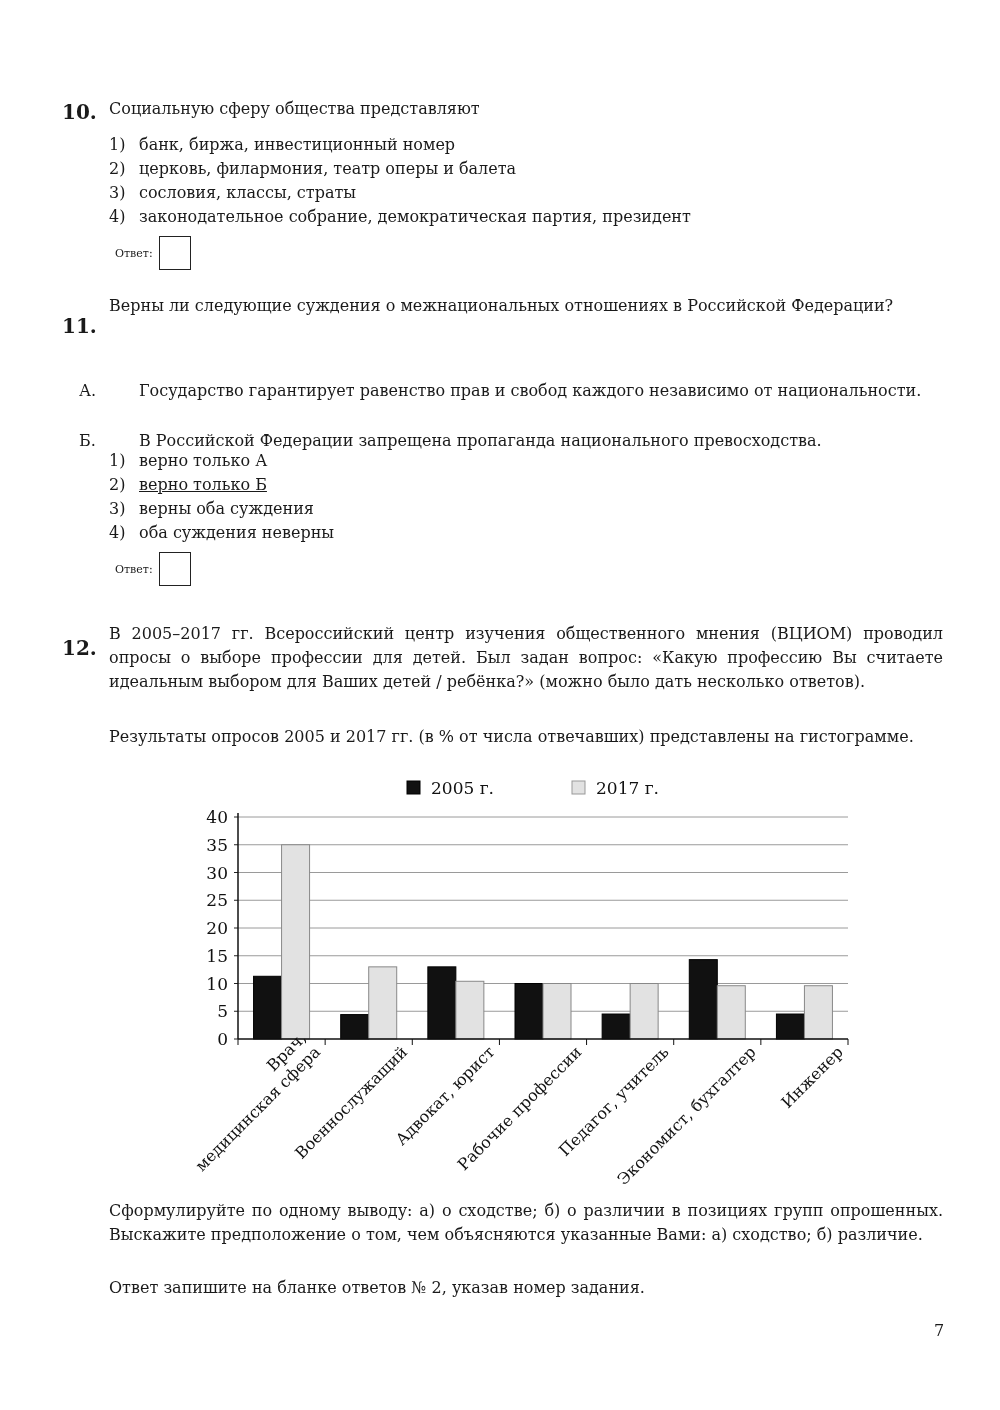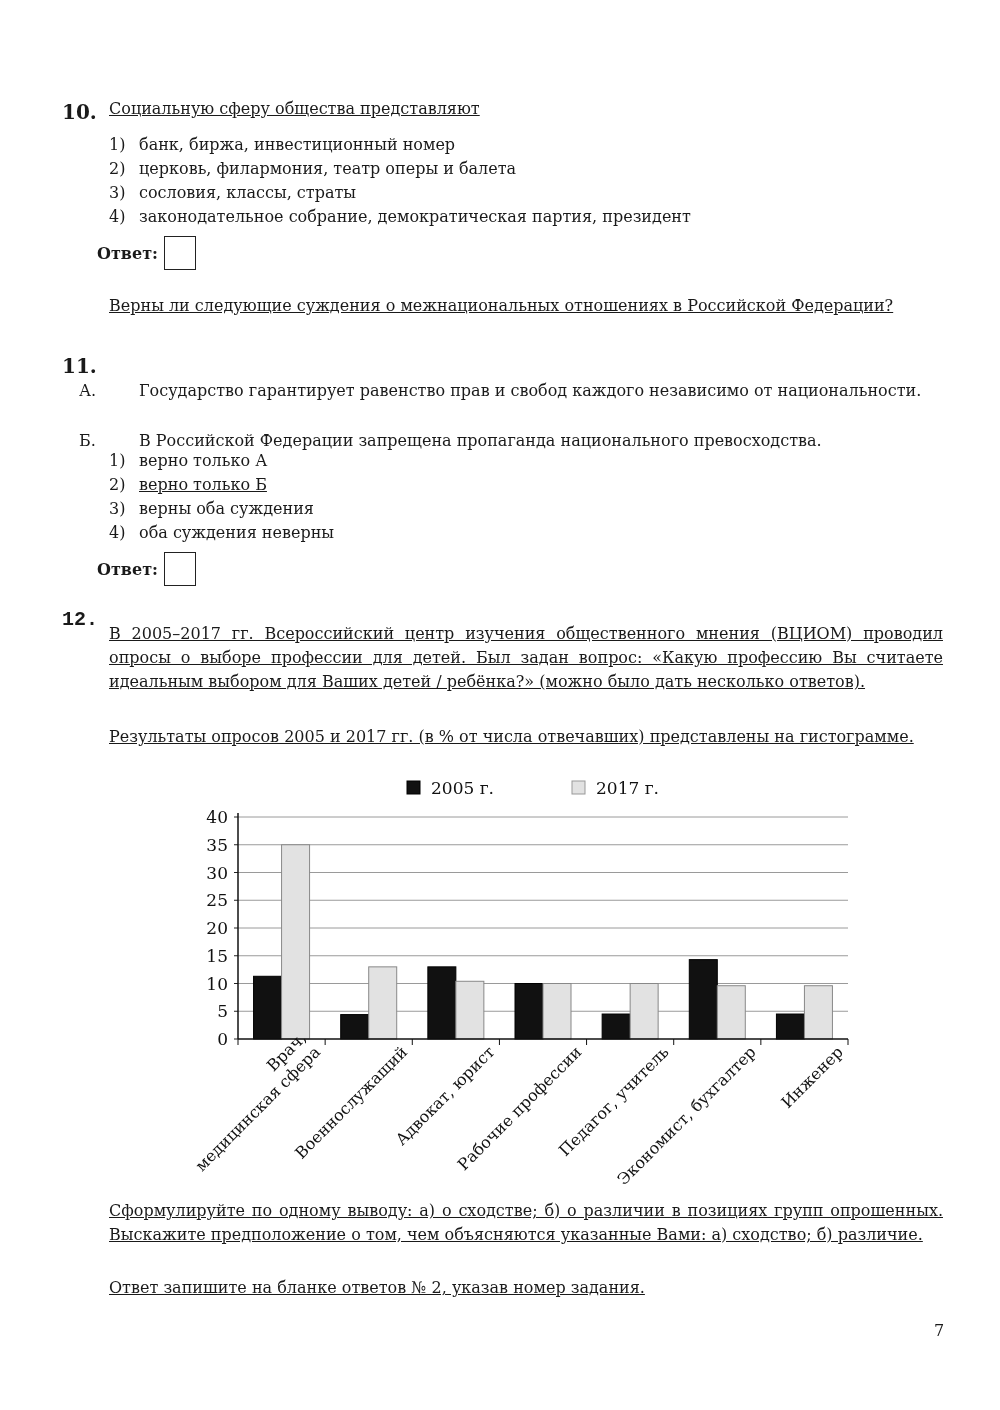--- a/index.html
+++ b/index.html
@@ -1,23 +1,23 @@
 <!DOCTYPE html>
 <html><head>
 <meta charset="utf-8">
 <style>
   html, body { margin:0; padding:0; background:#ffffff; }
   body { width:1000px; height:1410px; position:relative; overflow:hidden;
          font-family:"DejaVu Serif","Liberation Serif",serif; color:#1a1a1a; }
   .abs { position:absolute; }
   .qnum { position:absolute; left:62px; font-weight:bold; font-size:20px; }
-  .para { position:absolute; left:109px; width:834px; text-align:justify; font-size:16px; line-height:24px;text-decoration:underline; }
+  .para { position:absolute; left:109px; width:834px; text-align:justify; font-size:16px; line-height:24px; }
   .opt { position:absolute; left:109px; font-size:16px; line-height:24px; white-space:nowrap; }
   .opt .n { display:inline-block; width:30px; }
-  .answer { position:absolute; left:97px; font-size:16px; display:flex; align-items:center;font-weight:bold; }
+  .answer { position:absolute; left:115px; font-size:11px; display:flex; align-items:center; }
   .answer .box { width:32px; height:34px; border:1.5px solid #222; margin-left:6px; box-sizing:border-box; background:#fff; }
   .indent { position:absolute; left:109px; width:834px; font-size:16px; line-height:24px; text-align:justify;margin-top:11px; }
   .indent .lbl { display:inline-block; width:30px; }
   .hang { padding-left:30px; text-indent:-30px; }
   .page-num { position:absolute; left:934px; top:1321px; font-size:16px; }
   svg text { font-family:"DejaVu Serif","Liberation Serif",serif; }
 </style>
 </head>
 <body>
 
@@ -25,34 +25,34 @@
 <div class="para" style="top:97px;">Социальную сферу общества представляют</div>
 <div class="opt" style="top:133px;"><span class="n">1)</span><span>банк, биржа, инвестиционный номер</span></div>
 <div class="opt" style="top:157px;"><span class="n">2)</span><span>церковь, филармония, театр оперы и балета</span></div>
 <div class="opt" style="top:181px;"><span class="n">3)</span><span>сословия, классы, страты</span></div>
 <div class="opt" style="top:205px;"><span class="n">4)</span><span>законодательное собрание, демократическая партия, президент</span></div>
 <div class="answer" style="top:236px;">
   <span>Ответ:</span>
   <div class="box"></div>
 </div>
 
-<div class="qnum" style="top:314px;margin-top:40px;">11.</div>
+<div class="qnum" style="top:314px;">11.</div>
 <div class="para" style="top:294px;">Верны ли следующие суждения о межнациональных отношениях в Российской Федерации?</div>
 <div class="indent hang" style="top:368px;"><span class="lbl">А.</span><span>Государство гарантирует равенство прав и свобод каждого независимо от национальности.</span></div>
 <div class="indent hang" style="top:418px;"><span class="lbl">Б.</span><span>В Российской Федерации запрещена пропаганда национального превосходства.</span></div>
 <div class="opt" style="top:449px;"><span class="n">1)</span><span>верно только А</span></div>
 <div class="opt" style="top:473px;text-decoration:underline;"><span class="n">2)</span><span>верно только Б</span></div>
 <div class="opt" style="top:497px;"><span class="n">3)</span><span>верны оба суждения</span></div>
 <div class="opt" style="top:521px;"><span class="n">4)</span><span>оба суждения неверны</span></div>
 <div class="answer" style="top:552px;">
   <span>Ответ:</span>
   <div class="box"></div>
 </div>
 
-<div class="qnum" style="top:608px;font-family:Liberation Mono, monospace;">12.</div>
+<div class="qnum" style="top:636px;">12.</div>
 <div class="para" style="top:622px;">В 2005–2017 гг. Всероссийский центр изучения общественного мнения (ВЦИОМ) проводил опросы о выборе профессии для детей. Был задан вопрос: «Какую профессию Вы считаете идеальным выбором для Ваших детей / ребёнка?» (можно было дать несколько ответов).</div>
 <div class="para" style="top:725px;">Результаты опросов 2005 и 2017 гг. (в % от числа отвечавших) представлены на гистограмме.</div>
 
 <svg class="abs" style="left:0; top:0;" width="1000" height="1410">
   <g id="legend">
       <rect x="407" y="781" width="13" height="13" fill="#111111" stroke="#000" stroke-width="1"></rect>
       <text x="431" y="794" font-size="17" fill="#111">2005 г.</text>
       <rect x="572" y="781" width="13" height="13" fill="#e2e2e2" stroke="#999" stroke-width="1"></rect>
       <text x="596" y="794" font-size="17" fill="#111">2017 г.</text>
     </g>

